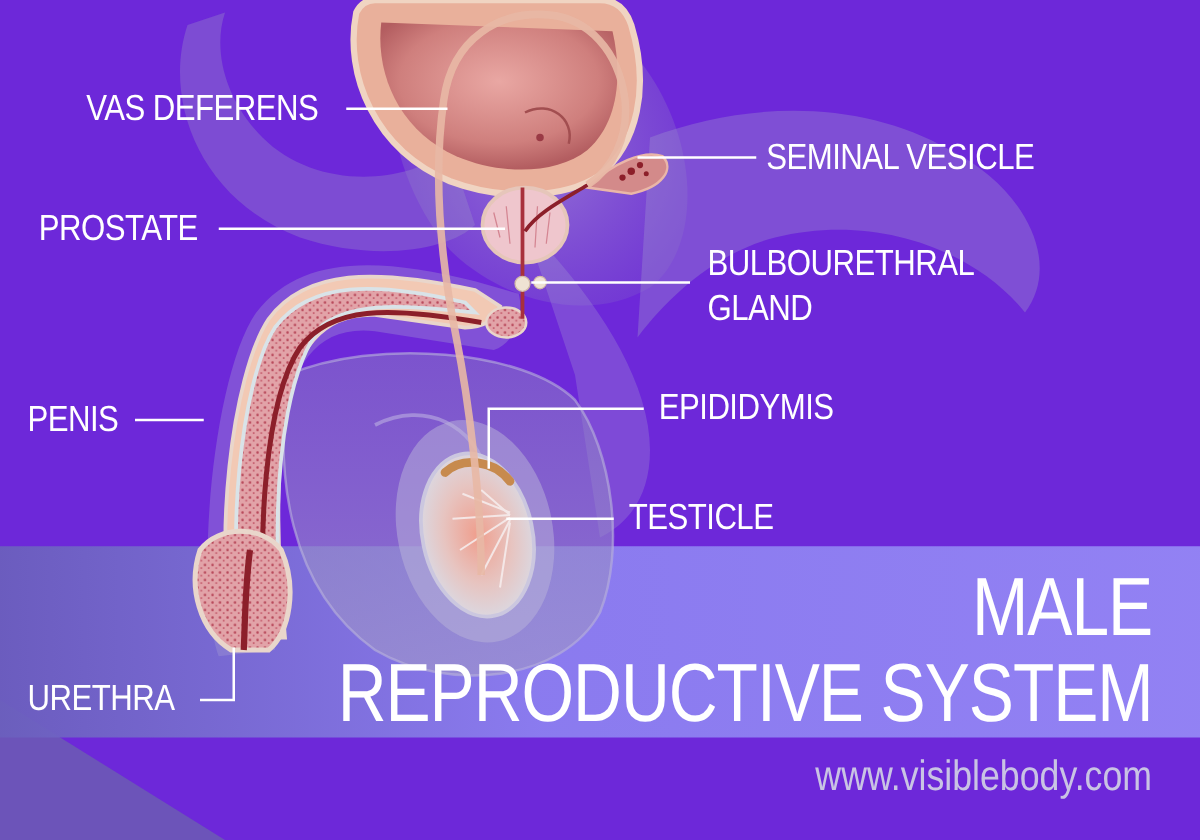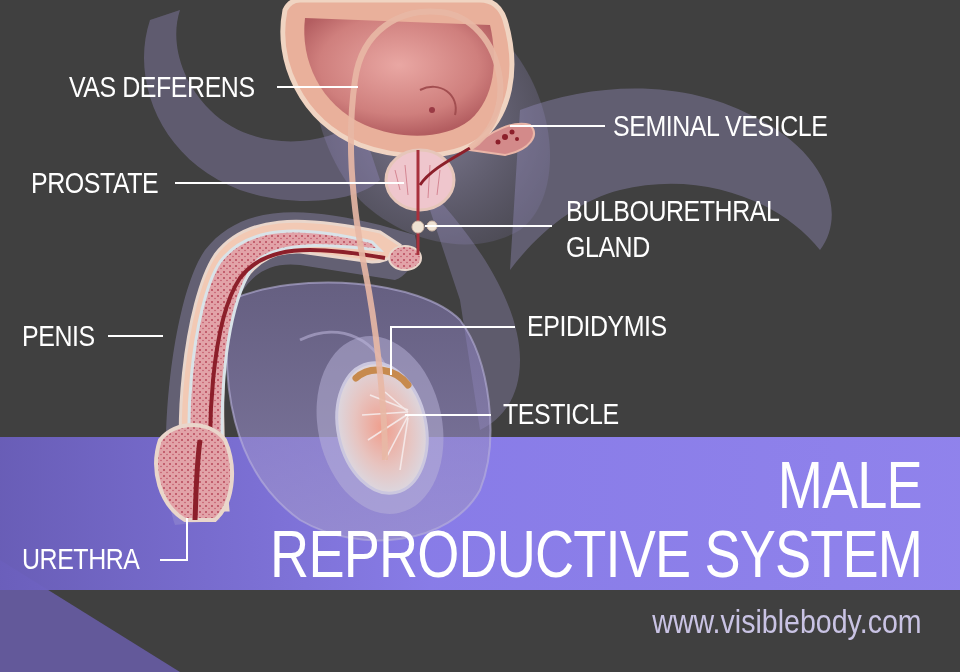--- a/index.html
+++ b/index.html
@@ -1,17 +1,17 @@
 <!DOCTYPE html>
 <html><head>
 <meta charset="utf-8">
 <style>
   html,body{margin:0;padding:0;}
   body{width:960px;height:672px;overflow:hidden;background:#574b92;font-family:"Liberation Sans",sans-serif;}
-  #stage{position:relative;width:960px;height:672px;overflow:hidden;background:#404040;}
+  #stage{position:relative;width:960px;height:672px;overflow:hidden;background:#6d28d9;}
   svg.art{position:absolute;left:0;top:0;}
   .label{position:absolute;color:#ffffff;font-family:"Liberation Sans",sans-serif;font-size:29px;letter-spacing:-0.5px;line-height:1;white-space:nowrap;transform:scaleX(0.86);transform-origin:left center;}
   .title1{position:absolute;right:38px;top:452px;color:#fff;font-size:66px;line-height:1;letter-spacing:-1px;transform:scaleX(0.82);transform-origin:right center;}
   .title2{position:absolute;right:38px;top:521px;color:#fff;font-size:66px;line-height:1;letter-spacing:-1px;transform:scaleX(0.82);transform-origin:right center;white-space:nowrap;}
   .url{position:absolute;right:38px;top:604px;color:#c9c3e4;font-size:34px;line-height:1;transform:scaleX(0.84);transform-origin:right center;white-space:nowrap;}
 </style>
 </head>
 <body>
 
 <div id="stage">

